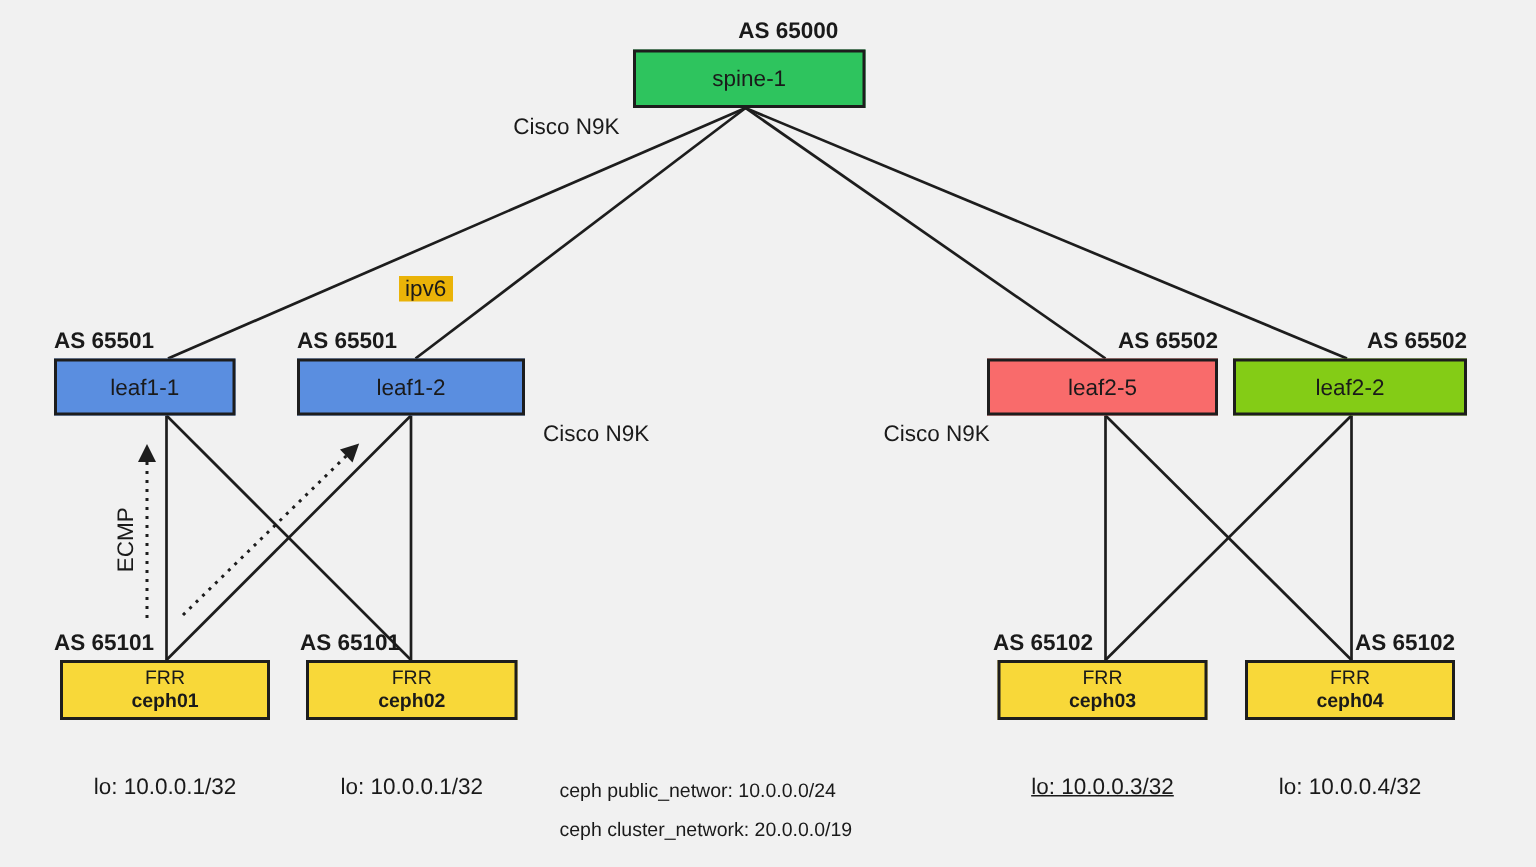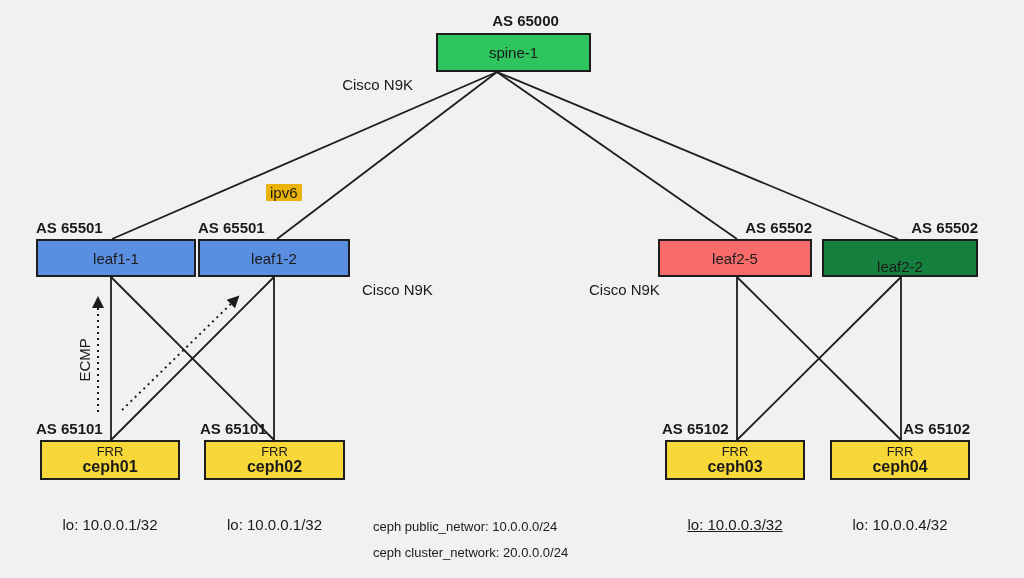--- a/index.html
+++ b/index.html
@@ -28,21 +28,21 @@
     display: flex;
     align-items: center;
     justify-content: center;
     font-size: 15px;
   }
   .node.stacked {
     flex-direction: column;
     line-height: 17px;
   }
   .node .svc { font-size: 13px; line-height: 14px; }
-  .node .host { font-size: 16px; font-weight: bold; line-height: 16px; }
+  .node .host { font-size: 13px; font-weight: bold; line-height: 16px; }
   .as-label {
     position: absolute;
     font-size: 15px;
     font-weight: bold;
     white-space: nowrap;
   }
   .dev-label, .lo-label, .edge-label {
     position: absolute;
     font-size: 15px;
     white-space: nowrap;
@@ -103,43 +103,43 @@
     </g>
 
     <g stroke="#1d1d1d" stroke-width="2" stroke-dasharray="2 4" fill="none">
       <line x1="98" y1="412" x2="98" y2="298" marker-end="url(#arrow)"></line>
       <line x1="122" y1="410" x2="238" y2="297" marker-end="url(#arrow)"></line>
     </g>
   </svg>
 
   <div class="as-label ta-c" style="left:448px; top:12px; width:155px;">AS 65000</div>
   <div class="dev-label ta-r" style="left:335px; top:44px; width:78px;">Cisco N9K</div>
-  <div class="node" style="left:436px; top:33px; width:155px; height:39px; background:#2ec45e;">
+  <div class="node" style="left:422px; top:33px; width:155px; height:39px; background:#2ec45e;">
     <span>spine-1</span>
   </div>
 
   <div class="edge-label" style="left:266px; top:152px;">ipv6</div>
 
   <div class="ecmp-label" style="left:54px; top:343px; width:60px;">ECMP</div>
 
   <div class="as-label" style="left:36px; top:219px;">AS 65501</div>
   <div class="as-label" style="left:198px; top:219px;">AS 65501</div>
   <div class="as-label ta-r" style="left:658px; top:219px; width:154px;">AS 65502</div>
   <div class="as-label ta-r" style="left:822px; top:219px; width:156px;">AS 65502</div>
 
-  <div class="node" style="left:36px; top:239px; width:160px; height:38px; background:#5a8ee0;">
+  <div class="node" style="left:36px; top:239px; width:121px; height:38px; background:#5a8ee0;">
     <span>leaf1-1</span>
   </div>
   <div class="node" style="left:198px; top:239px; width:152px; height:38px; background:#5a8ee0;">
     <span>leaf1-2</span>
   </div>
   <div class="node" style="left:658px; top:239px; width:154px; height:38px; background:#f96b6b;">
     <span>leaf2-5</span>
   </div>
-  <div class="node" style="left:822px; top:239px; width:156px; height:38px; background:#15803d;align-items:flex-end;">
+  <div class="node" style="left:822px; top:239px; width:156px; height:38px; background:#84cc16;">
     <span>leaf2-2</span>
   </div>
 
   <div class="dev-label" style="left:362px; top:249px;">Cisco N9K</div>
   <div class="dev-label" style="left:589px; top:249px;">Cisco N9K</div>
 
   <div class="as-label" style="left:36px; top:420px;">AS 65101</div>
   <div class="as-label" style="left:200px; top:420px;">AS 65101</div>
   <div class="as-label" style="left:662px; top:420px;">AS 65102</div>
   <div class="as-label ta-r" style="left:830px; top:420px; width:140px;">AS 65102</div>
@@ -161,16 +161,16 @@
     <span class="host">ceph04</span>
   </div>
 
   <div class="lo-label" style="left:40px; top:484px; width:140px;">lo: 10.0.0.1/32</div>
   <div class="lo-label" style="left:204px; top:484px; width:141px;">lo: 10.0.0.1/32</div>
   <div class="lo-label" style="left:665px; top:484px; width:140px;text-decoration:underline;">lo: 10.0.0.3/32</div>
   <div class="lo-label" style="left:830px; top:484px; width:140px;">lo: 10.0.0.4/32</div>
 
   <div class="footer" style="left:373px; top:514px;">
     <div>ceph public_networ: 10.0.0.0/24</div>
-    <div>ceph cluster_network: 20.0.0.0/24</div>
+    <div>ceph cluster_network: 20.0.0.0/19</div>
   </div>
 
 </div>
 
 </body></html>

